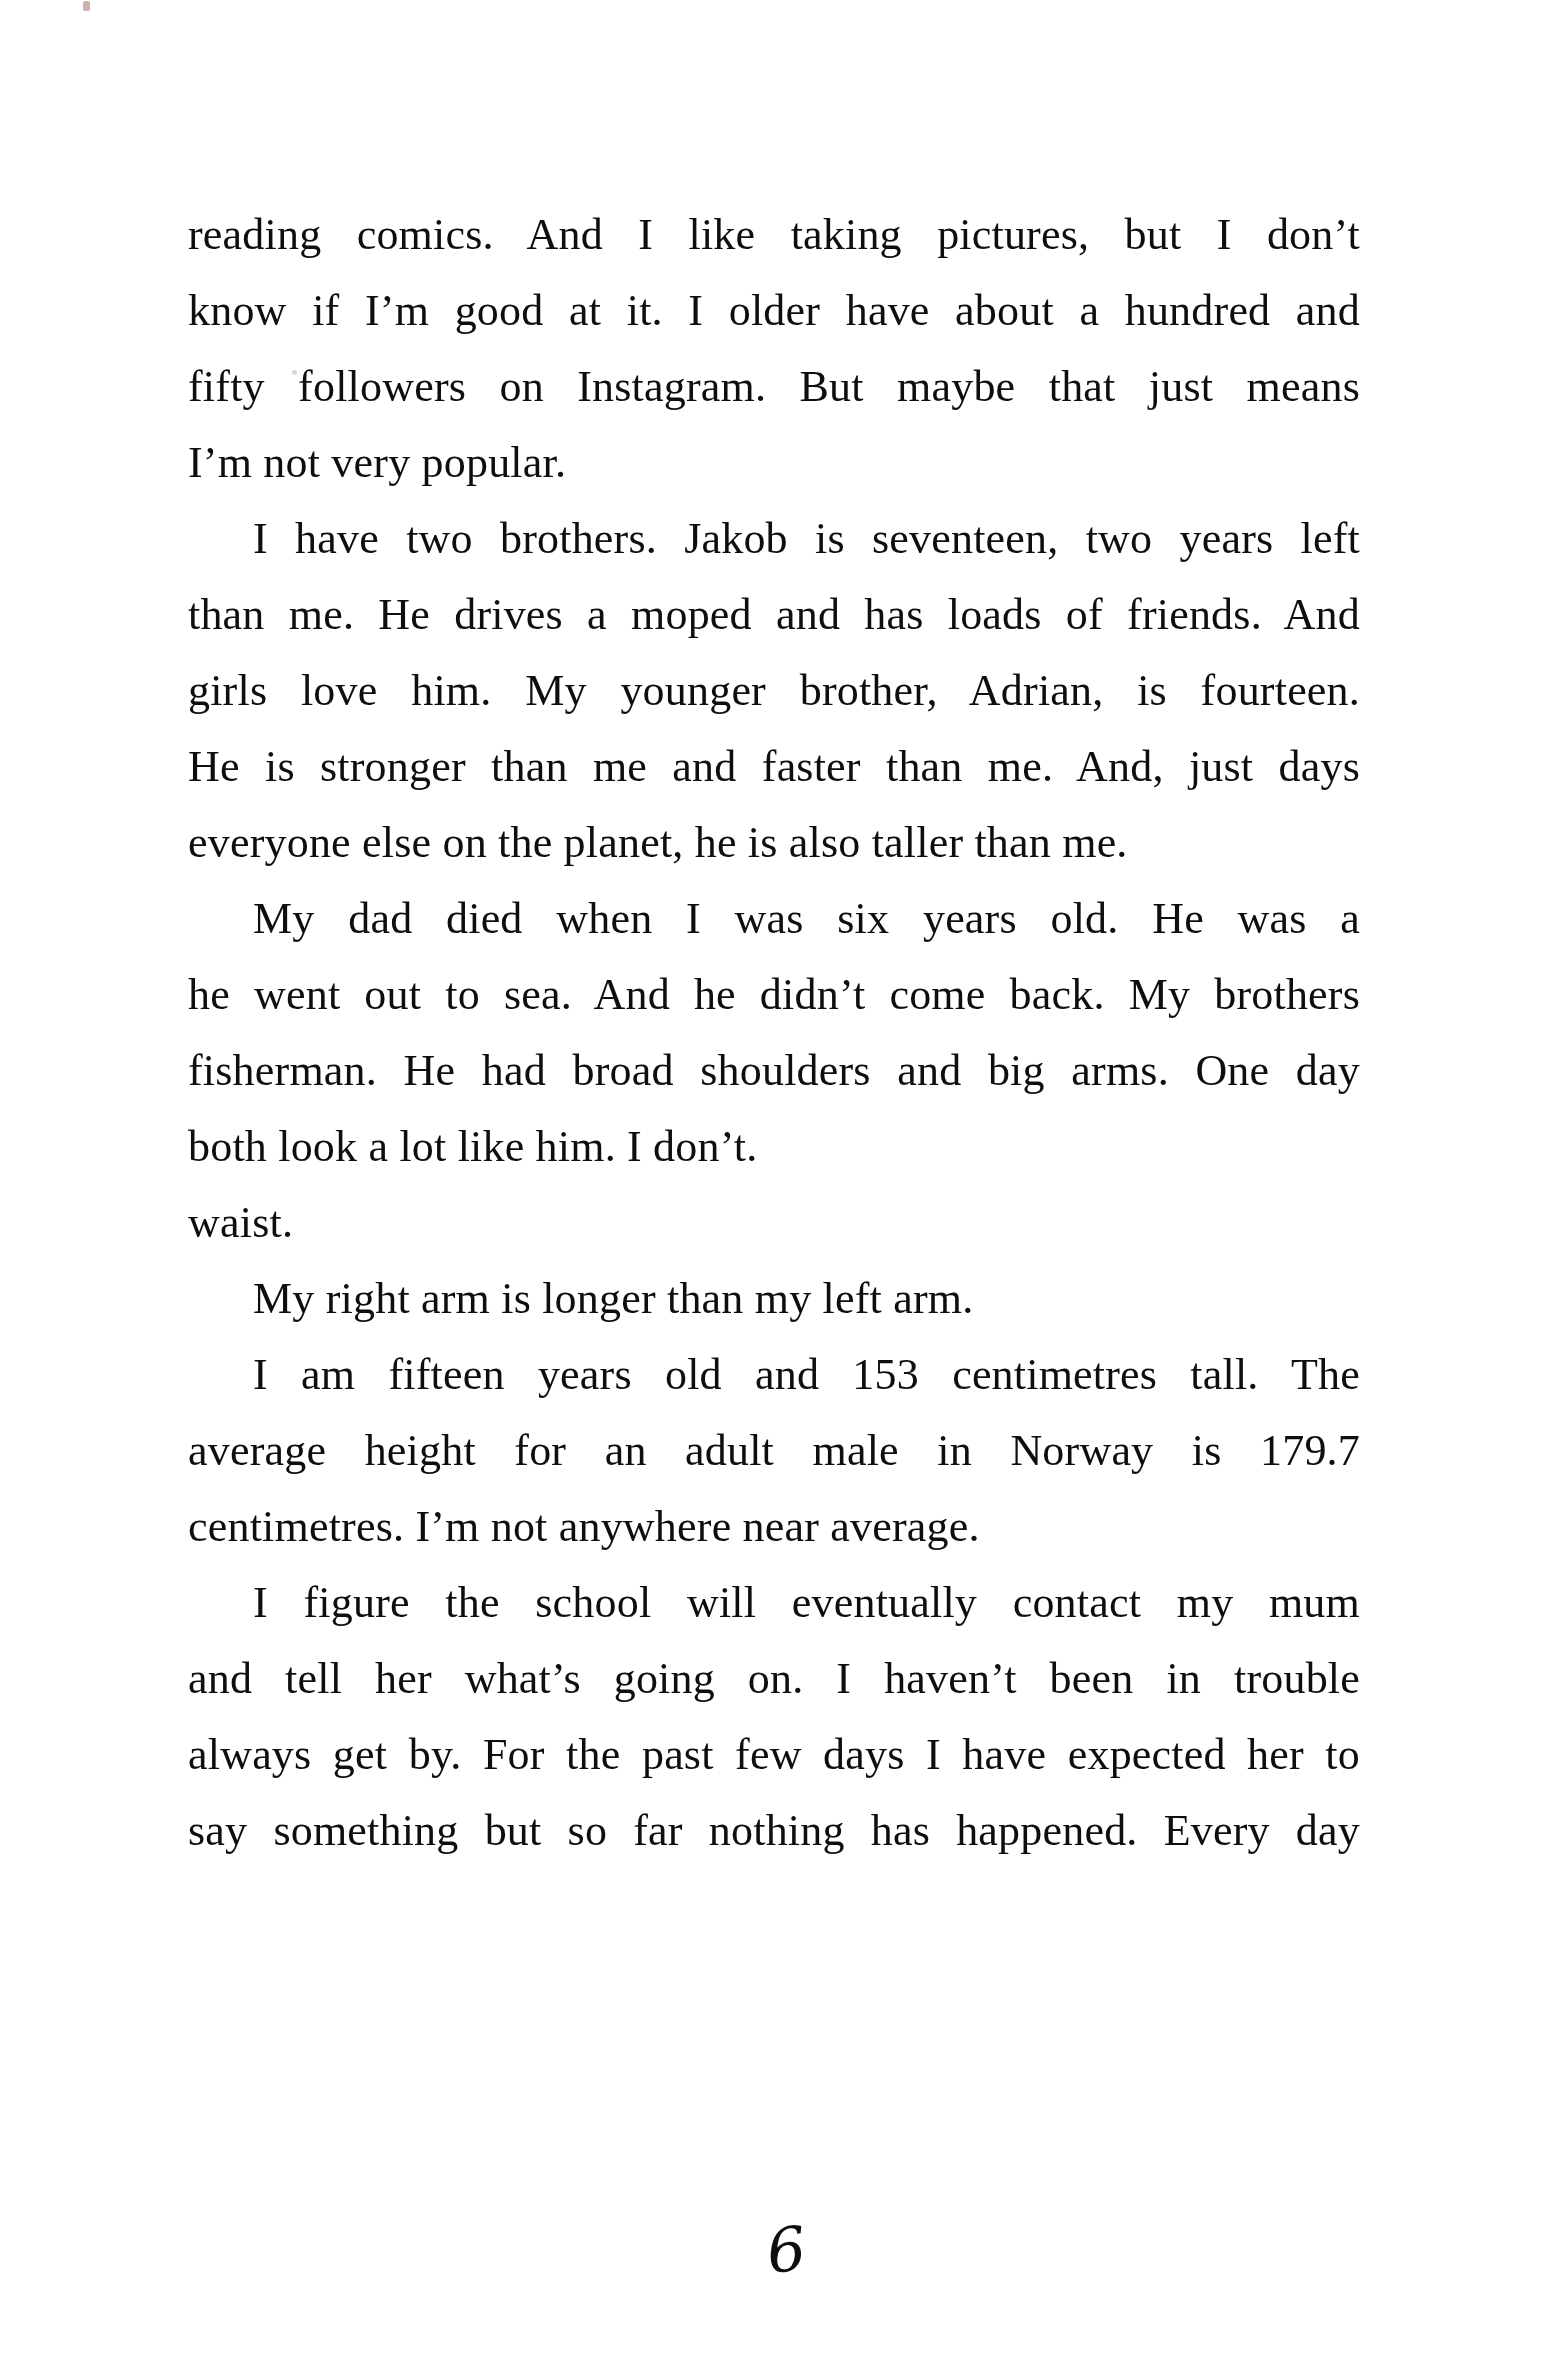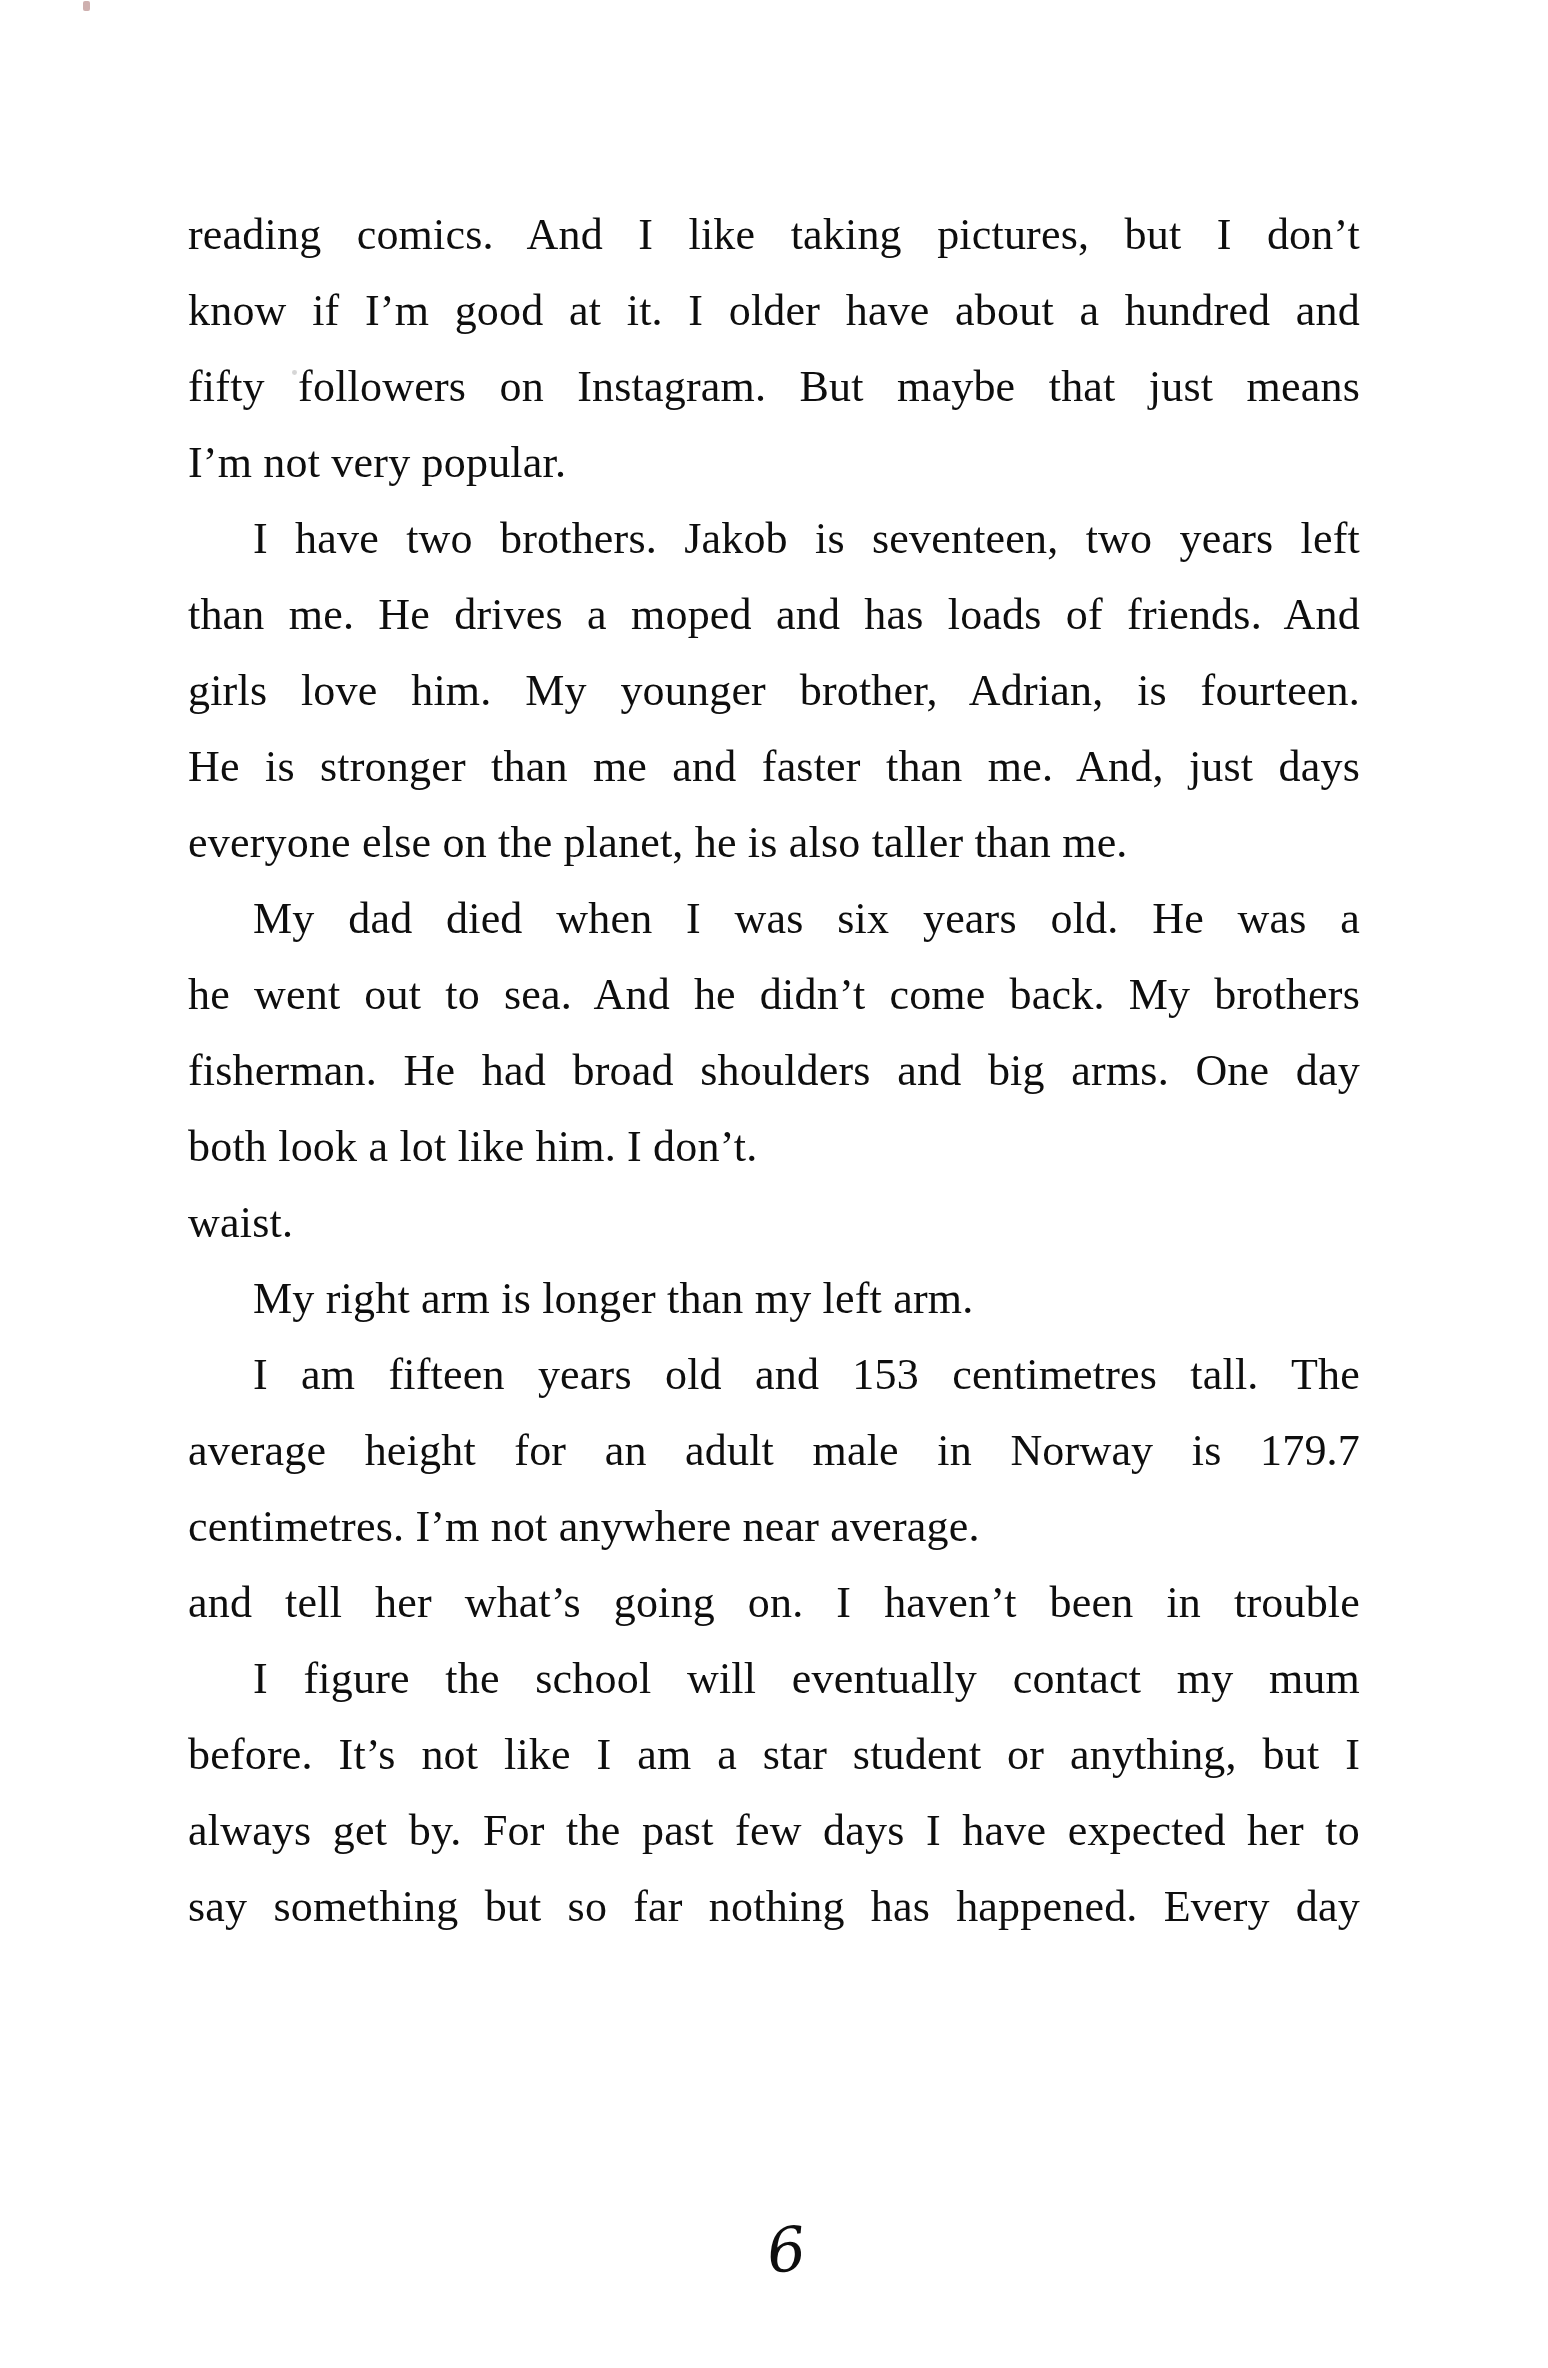--- a/index.html
+++ b/index.html
@@ -94,23 +94,22 @@
     <div class="line end">everyone else on the planet, he is also taller than me.</div>
     <div class="line indent">My dad died when I was six years old. He was a</div>
     <div class="line">he went out to sea. And he didn’t come back. My brothers</div>
     <div class="line">fisherman. He had broad shoulders and big arms. One day</div>
     <div class="line end">both look a lot like him. I don’t.</div>
     <div class="line end">waist.</div>
     <div class="line indent end">My right arm is longer than my left arm.</div>
     <div class="line indent">I am fifteen years old and 153 centimetres tall. The</div>
     <div class="line">average height for an adult male in Norway is 179.7</div>
     <div class="line end">centimetres. I’m not anywhere near average.</div>
+    <div class="line indent">I figure the school will eventually contact my mum</div>
     <div class="line">and tell her what’s going on. I haven’t been in trouble</div>
-    <div class="line indent">I figure the school will eventually contact my mum</div>
-    <div class="line">before. It’s not like I am a star student or anything, but I</div>
     <div class="line">always get by. For the past few days I have expected her to</div>
     <div class="line">say something but so far nothing has happened. Every day</div>
   </div>
 
   <div class="page-number">
     <span>6</span>
   </div>
 
 </div>
 

